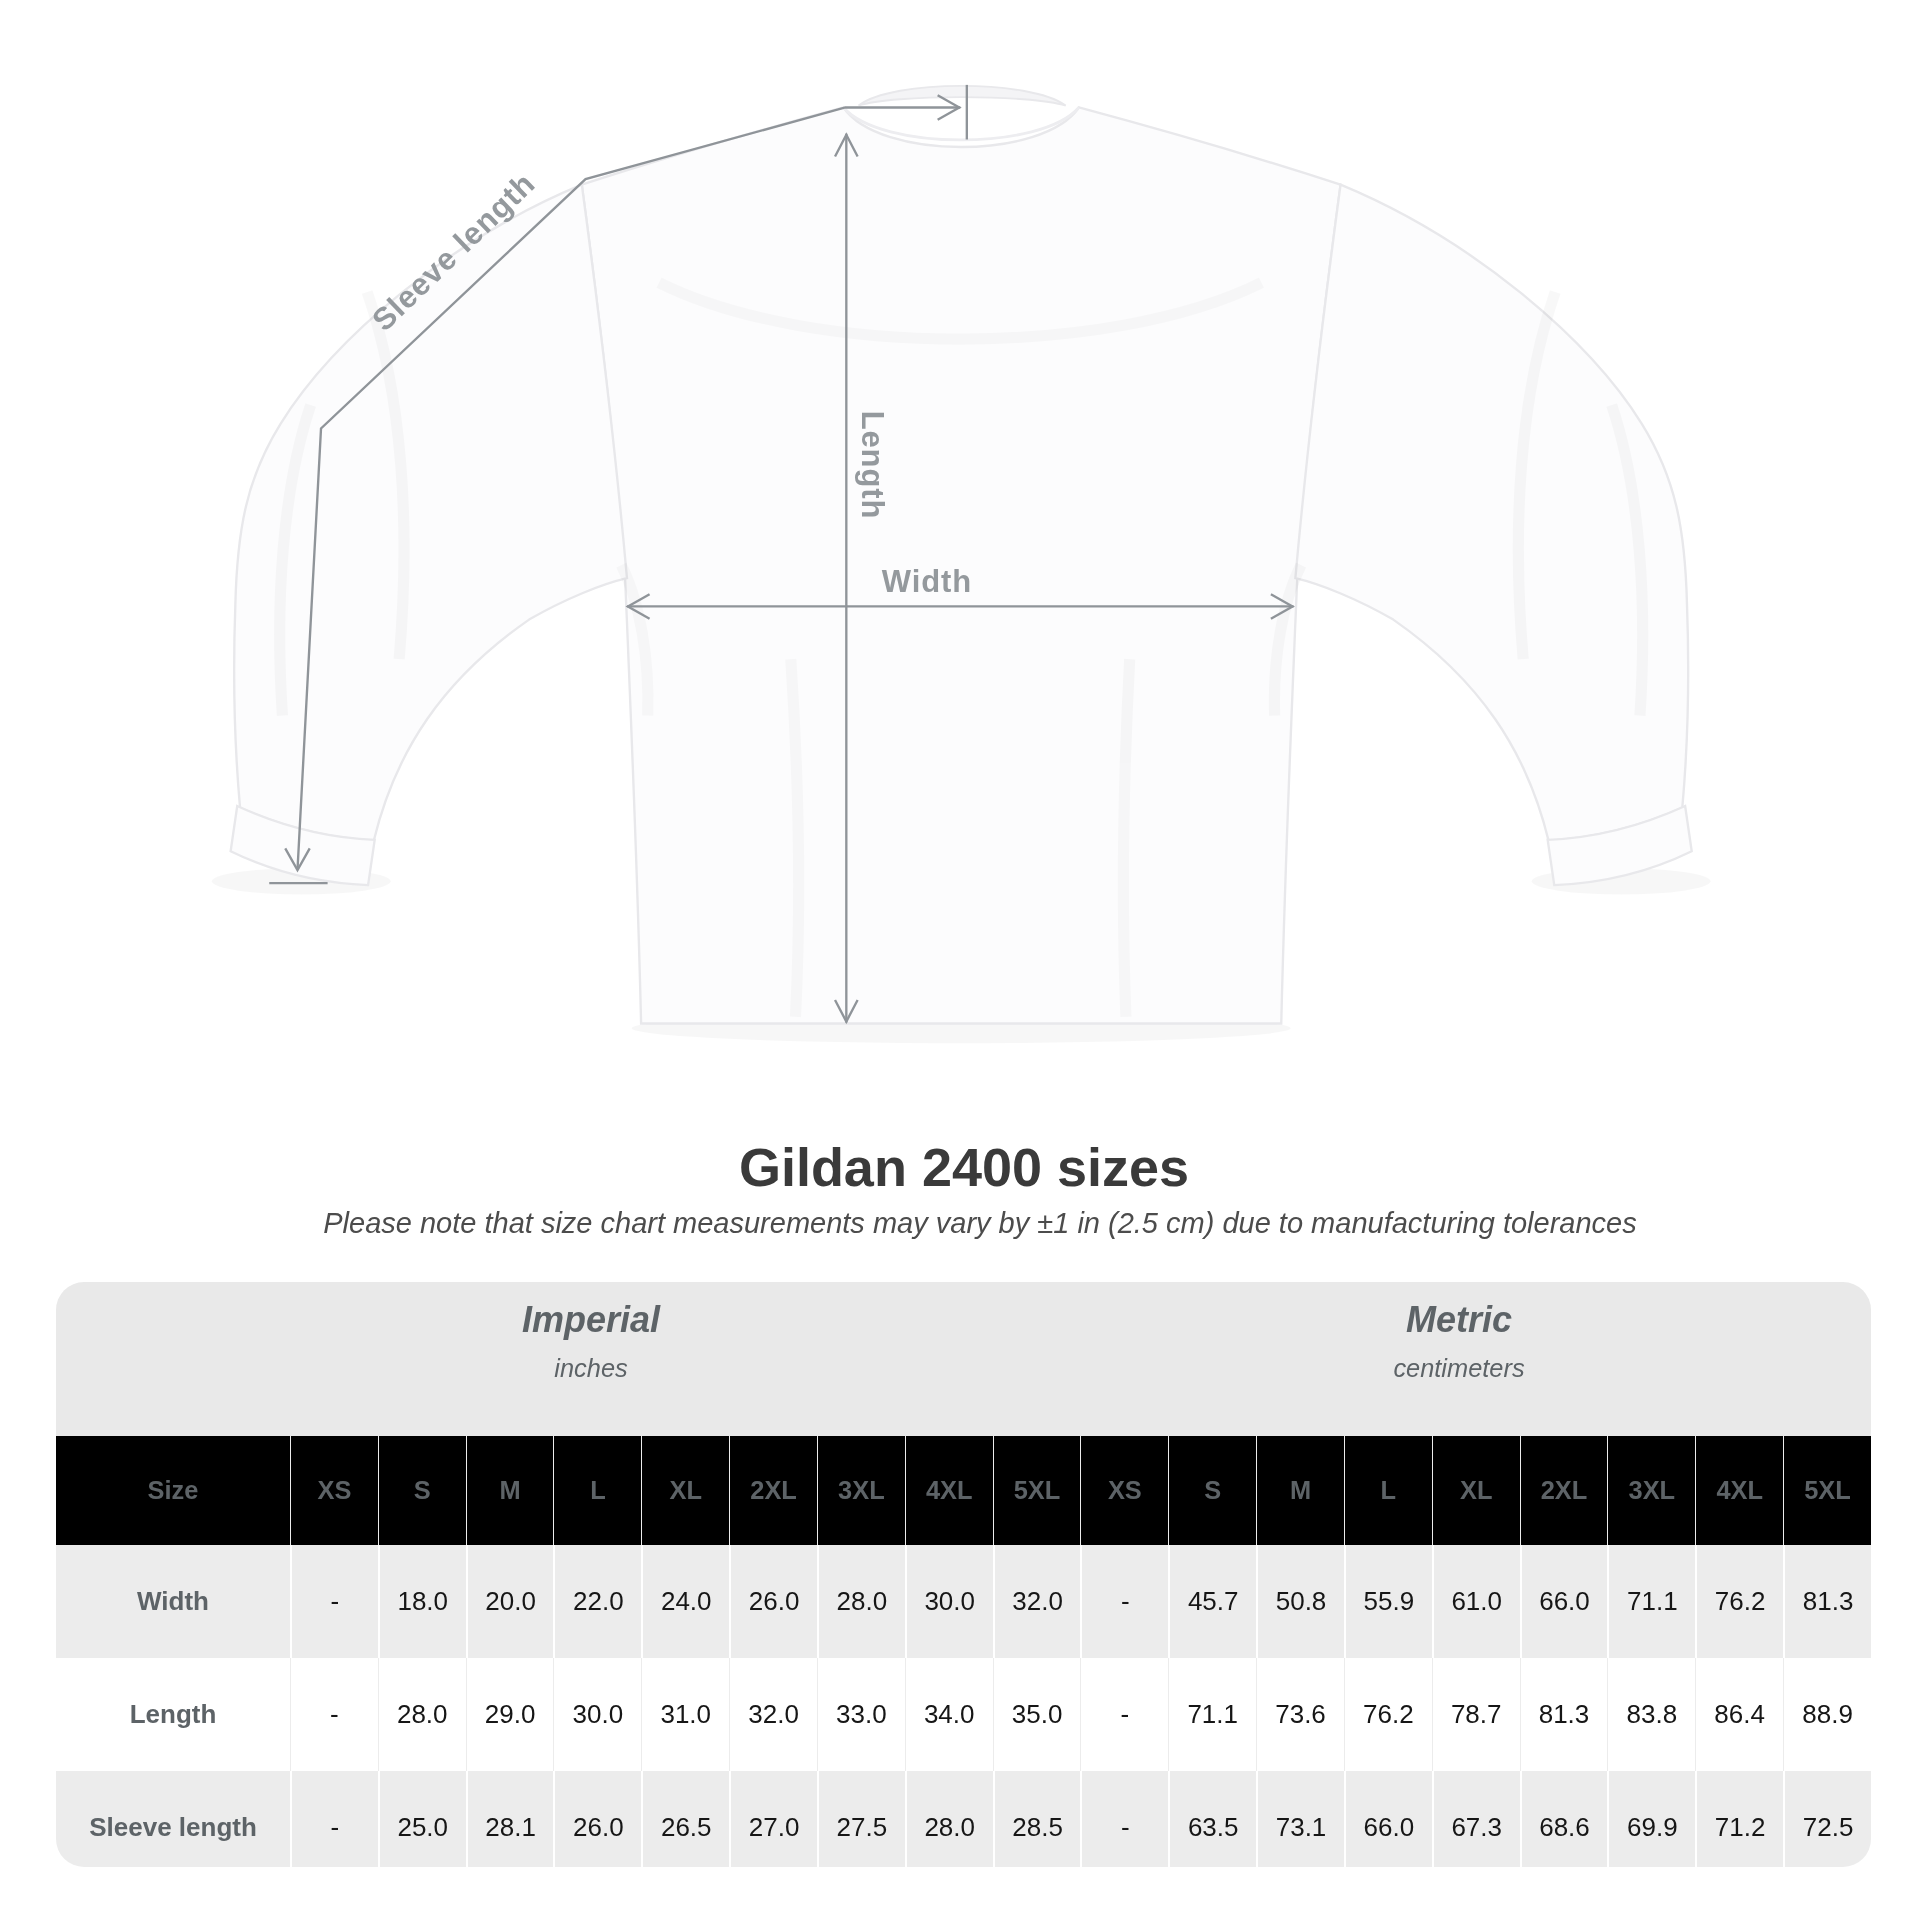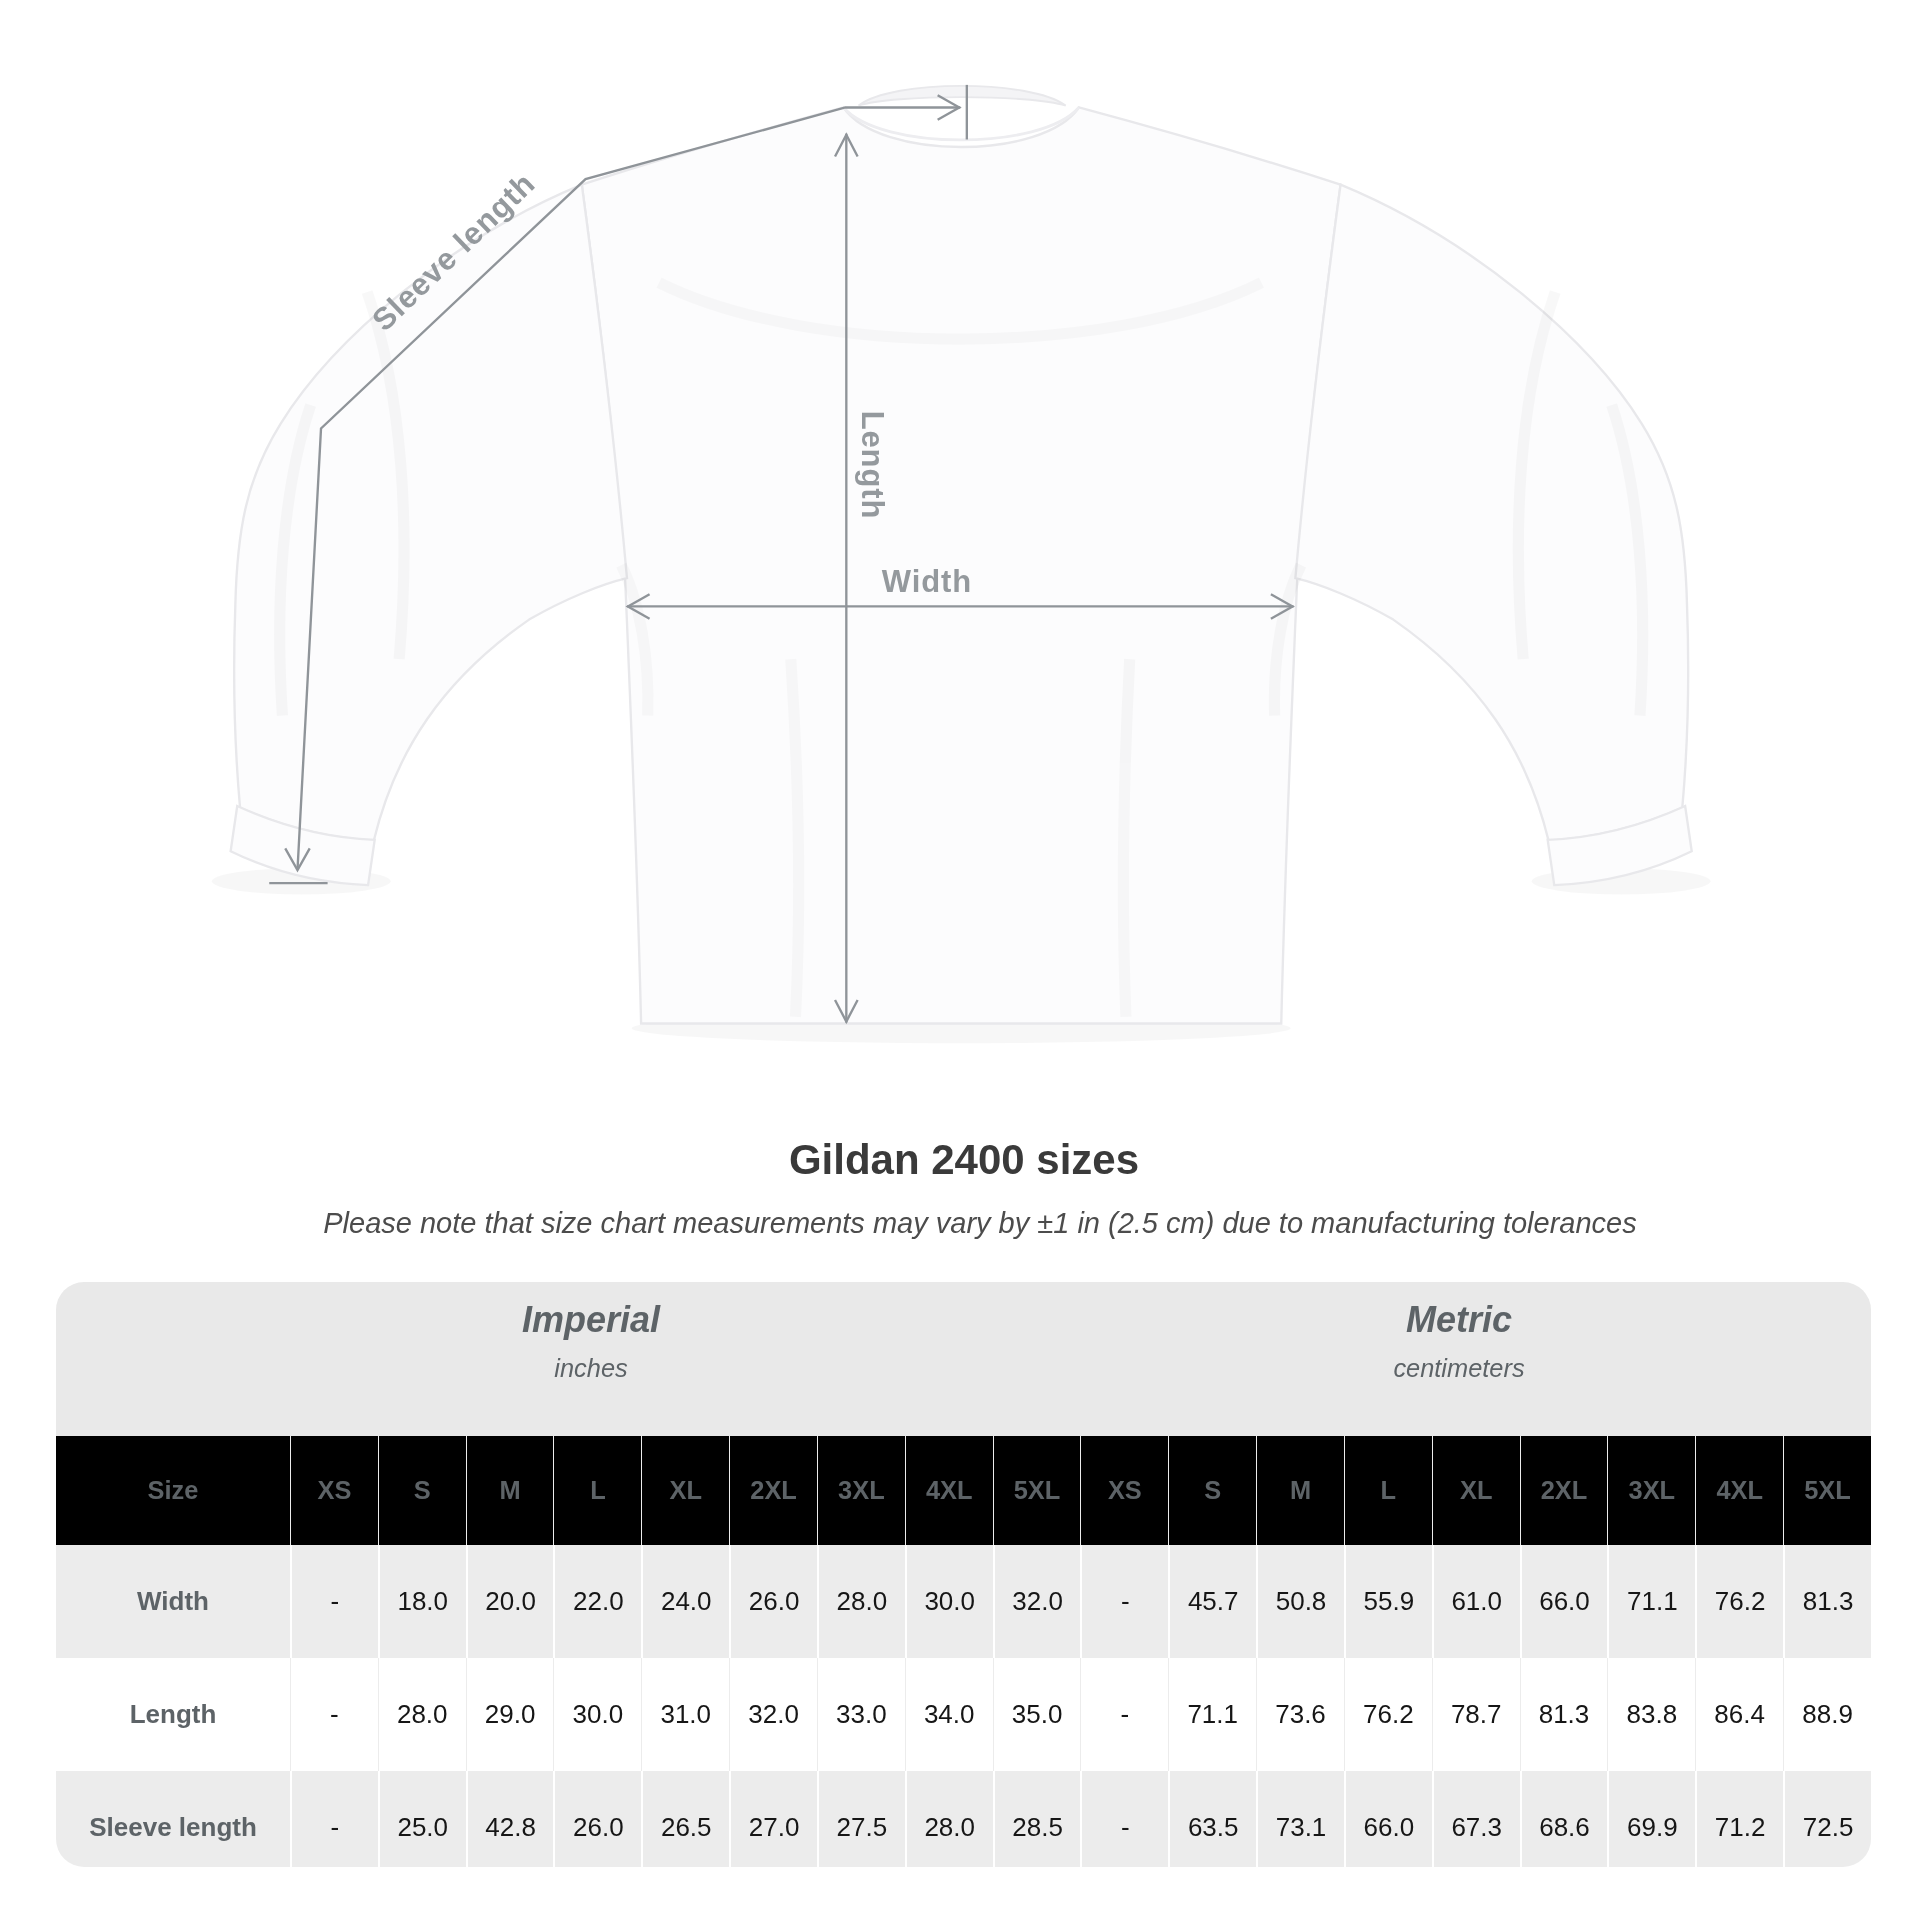--- a/index.html
+++ b/index.html
@@ -12,21 +12,21 @@
         font-family:"Liberation Sans",sans-serif;}
   
   .diagram{position:absolute;left:0;top:0;width:1928px;height:1130px;}
   .diagram svg{position:absolute;left:0;top:0;}
   .measure-label{position:absolute;font-weight:bold;font-size:31px;color:var(--measure-label);
                  white-space:nowrap;transform:translate(-50%,-50%);letter-spacing:0.9px;}
   .measure-label.rot-sleeve{transform:translate(-50%,-50%) rotate(-44deg);}
   .measure-label.rot-length{transform:translate(-50%,-50%) rotate(90deg);}
   
   .chart-title{position:absolute;left:0;top:1136px;width:100%;text-align:center;margin:0;
-               font-size:42px;font-weight:bold;color:var(--title);}
+               font-size:54px;font-weight:bold;color:var(--title);}
   .chart-subtitle{position:absolute;left:16px;top:1207px;width:100%;text-align:center;margin:0;
                   font-size:29px;font-style:italic;color:var(--subtitle);}
   
   .table-wrap{position:absolute;left:56px;top:1282px;width:1815px;height:585px;
               border-radius:28px;overflow:hidden;background:#fff;}
   table.size-grid{width:100%;height:100%;border-collapse:separate;border-spacing:0;table-layout:fixed;}
   col.c-size{width:234px;}
   .band-row td{height:138px;background:var(--band-bg);position:relative;padding:8px;}
   .band-group{position:absolute;top:17px;transform:translateX(-50%);text-align:center;}
   .band-group.imperial{left:535px;}
@@ -212,21 +212,21 @@
             <td class="cell-value">78.7</td>
             <td class="cell-value">81.3</td>
             <td class="cell-value">83.8</td>
             <td class="cell-value">86.4</td>
             <td class="cell-value">88.9</td>
           </tr>
           <tr class="row-gray">
             <th class="row-label">Sleeve length</th>
             <td class="cell-value">-</td>
             <td class="cell-value">25.0</td>
-            <td class="cell-value">42.8</td>
+            <td class="cell-value">28.1</td>
             <td class="cell-value">26.0</td>
             <td class="cell-value">26.5</td>
             <td class="cell-value">27.0</td>
             <td class="cell-value">27.5</td>
             <td class="cell-value">28.0</td>
             <td class="cell-value">28.5</td>
             <td class="cell-value">-</td>
             <td class="cell-value">63.5</td>
             <td class="cell-value">73.1</td>
             <td class="cell-value">66.0</td>

